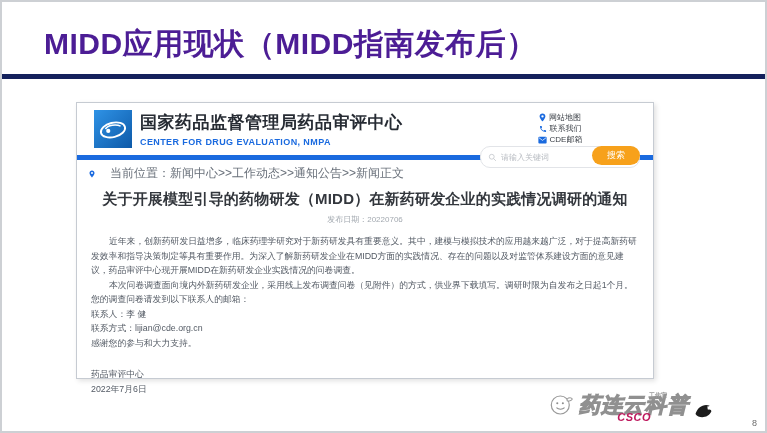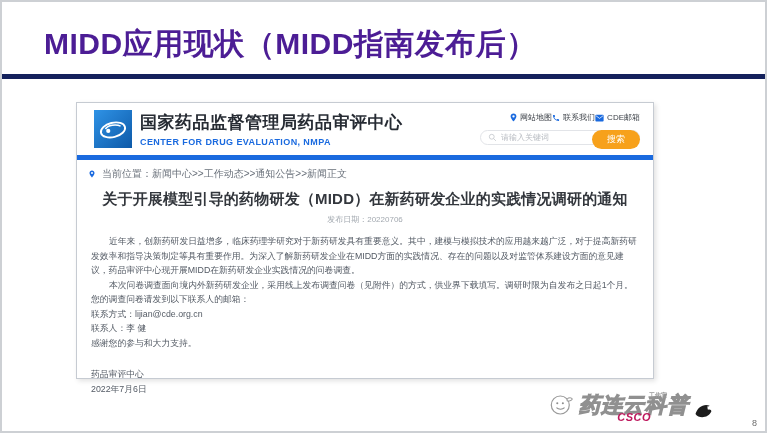--- a/index.html
+++ b/index.html
@@ -21,36 +21,36 @@
     position:absolute;left:74px;top:100px;width:578px;height:277px;
     background:#fff;border:1px solid #c6cbd2;box-shadow:2px 2px 5px rgba(0,0,0,.12);
     box-sizing:border-box;
   }
   .site-header{position:relative;height:52px;}
   .site-logo{position:absolute;left:17px;top:7px;width:38px;height:38px;display:block;}
   .site-titles{position:absolute;left:63px;top:8px;}
   .site-name{font-size:17px;font-weight:bold;color:#262b33;white-space:nowrap;letter-spacing:.5px;}
   .site-name-en{font-size:9px;font-weight:bold;color:#1a6adf;letter-spacing:.4px;margin-top:3px;}
   .header-right{position:absolute;right:13px;top:9px;width:160px;}
-  .top-links{display:flex;justify-content:flex-end;align-items:center;}
+  .top-links{display:flex;justify-content:flex-end;align-items:center;flex-direction:column;}
   .top-link{display:flex;align-items:center;gap:3px;font-size:8px;color:#3a3f46;cursor:pointer;}
   .search-row{
-    position:relative;margin-top:7px;height:15px;border:1px solid #e2e4e8;border-radius:10px;
+    position:relative;margin-top:1px;height:22px;border:1px solid #e2e4e8;border-radius:10px;
     display:flex;align-items:center;padding-left:7px;box-sizing:border-box;background:#fff;
   }
   .search-placeholder{font-size:8px;color:#b8bcc2;margin-left:4px;}
   .search-button{
     position:absolute;right:-1px;top:-1px;height:19px;width:48px;border:none;border-radius:10px;
     background:#f7a11b;color:#fff;font-size:9px;line-height:19px;text-align:center;cursor:pointer;
     font-family:inherit;padding:0;
   }
   .nav-bar{height:5px;background:#1a6adf;}
 
   
-  .breadcrumb{display:flex;align-items:center;gap:7px;margin:8px 0 0 12px;font-size:10px;color:#69707a;height:11px;}
+  .breadcrumb{display:flex;align-items:center;gap:15px;margin:8px 0 0 12px;font-size:12px;color:#69707a;height:11px;}
   .article{padding:0 14px;}
   .article-title{text-align:center;font-size:15px;font-weight:bold;color:#33373d;margin-top:11px;letter-spacing:.2px;}
   .article-date{text-align:center;font-size:8px;color:#a3a9b0;margin-top:5px;}
   .article-body{margin-top:9px;font-size:8.8px;color:#535a64;line-height:14.5px;}
   .article-body p{margin:0;}
   .article-body p.indent{text-indent:18px;}
   .signature-block{padding-right:145px;margin-top:17px;font-size:8.8px;color:#535a64;line-height:15px;}
 
   
   .watermark{position:absolute;right:52px;bottom:12px;display:flex;align-items:flex-start;gap:4px;}
@@ -131,22 +131,22 @@
     <span>当前位置：新闻中心&gt;&gt;工作动态&gt;&gt;通知公告&gt;&gt;新闻正文</span>
   </div>
 
   <div class="article">
     <div class="article-title">关于开展模型引导的药物研发（MIDD）在新药研发企业的实践情况调研的通知</div>
     <div class="article-date">发布日期：20220706</div>
     <div class="article-body">
       <p class="indent">近年来，创新药研发日益增多，临床药理学研究对于新药研发具有重要意义。其中，建模与模拟技术的应用越来越广泛，对于提高新药研发效率和指导决策制定等具有重要作用。为深入了解新药研发企业在MIDD方面的实践情况、存在的问题以及对监管体系建设方面的意见建议，药品审评中心现开展MIDD在新药研发企业实践情况的问卷调查。</p>
       <p class="indent">本次问卷调查面向境内外新药研发企业，采用线上发布调查问卷（见附件）的方式，供业界下载填写。调研时限为自发布之日起1个月。</p>
       <p>您的调查问卷请发到以下联系人的邮箱：</p>
+      <p>联系人：李 健</p>
       <p>联系方式：lijian@cde.org.cn</p>
-      <p>联系人：李 健</p>
       <p>感谢您的参与和大力支持。</p>
     </div>
     <div class="signature-block">
       <div>药品审评中心</div>
       <div>2022年7月6日</div>
     </div>
   </div>
 </div>
 
 <div class="watermark">

